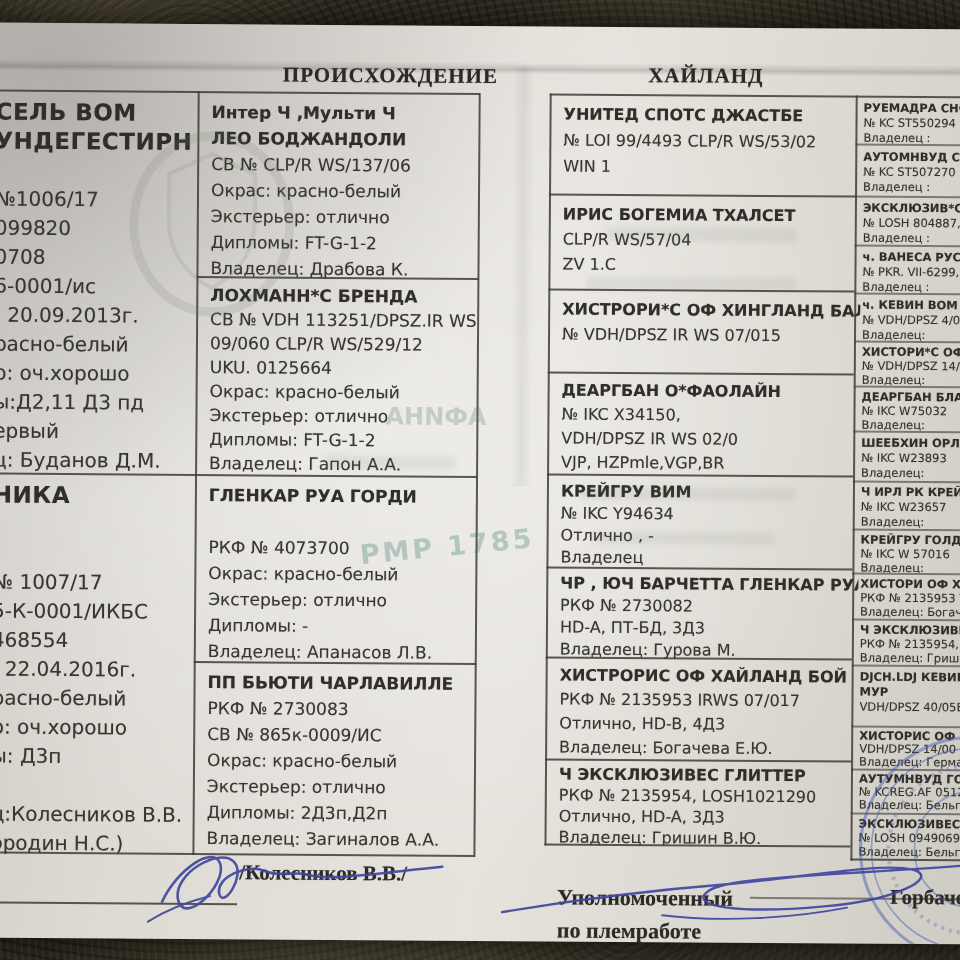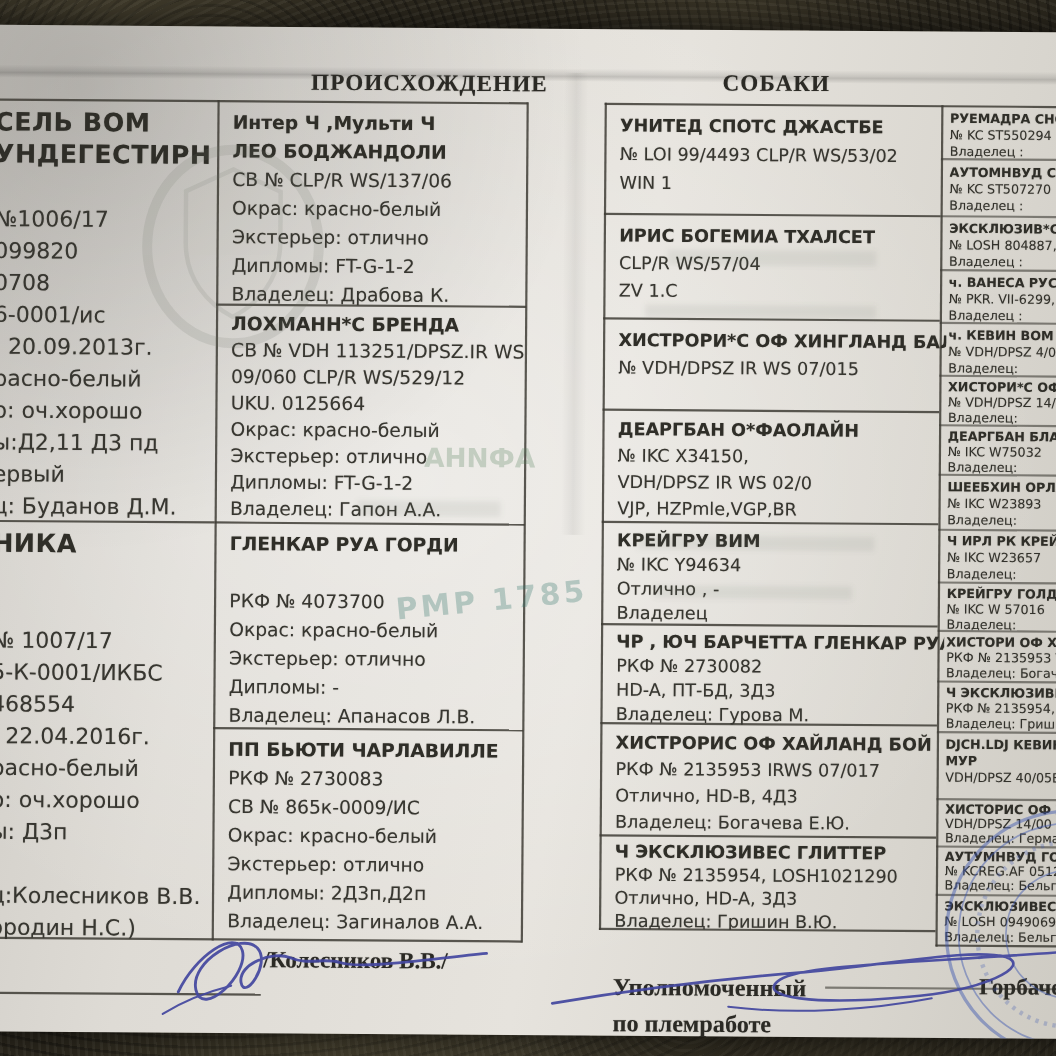--- a/index.html
+++ b/index.html
@@ -49,21 +49,21 @@
   #svg-overlay{position:absolute;left:0;top:0;pointer-events:none;}
 </style>
 </head>
 <body>
 
 <div id="paper">
   <div class="crease-h"></div>
   <div class="crease-v"></div>
 
   <div class="hdr" style="left:315px;top:38px;width:200px">ПРОИСХОЖДЕНИЕ</div>
-  <div class="hdr" style="left:678px;top:36px;width:120px">СОБАКИ</div>
+  <div class="hdr" style="left:678px;top:36px;width:120px">ХАЙЛАНД</div>
 
   <div class="bline" style="left:0;top:67px;width:512px;height:2px"></div>
   <div class="bline" style="left:0;top:829px;width:512px;height:2px"></div>
   <div class="bline" style="left:230px;top:67px;width:2px;height:764px"></div>
   <div class="bline" style="left:511px;top:67px;width:2px;height:764px"></div>
   <div class="bline" style="left:0;top:450px;width:230px;height:2px"></div>
   <div class="bline" style="left:230px;top:252px;width:282px;height:2px"></div>
   <div class="bline" style="left:230px;top:450px;width:282px;height:2px"></div>
   <div class="bline" style="left:230px;top:637px;width:282px;height:2px"></div>
 

